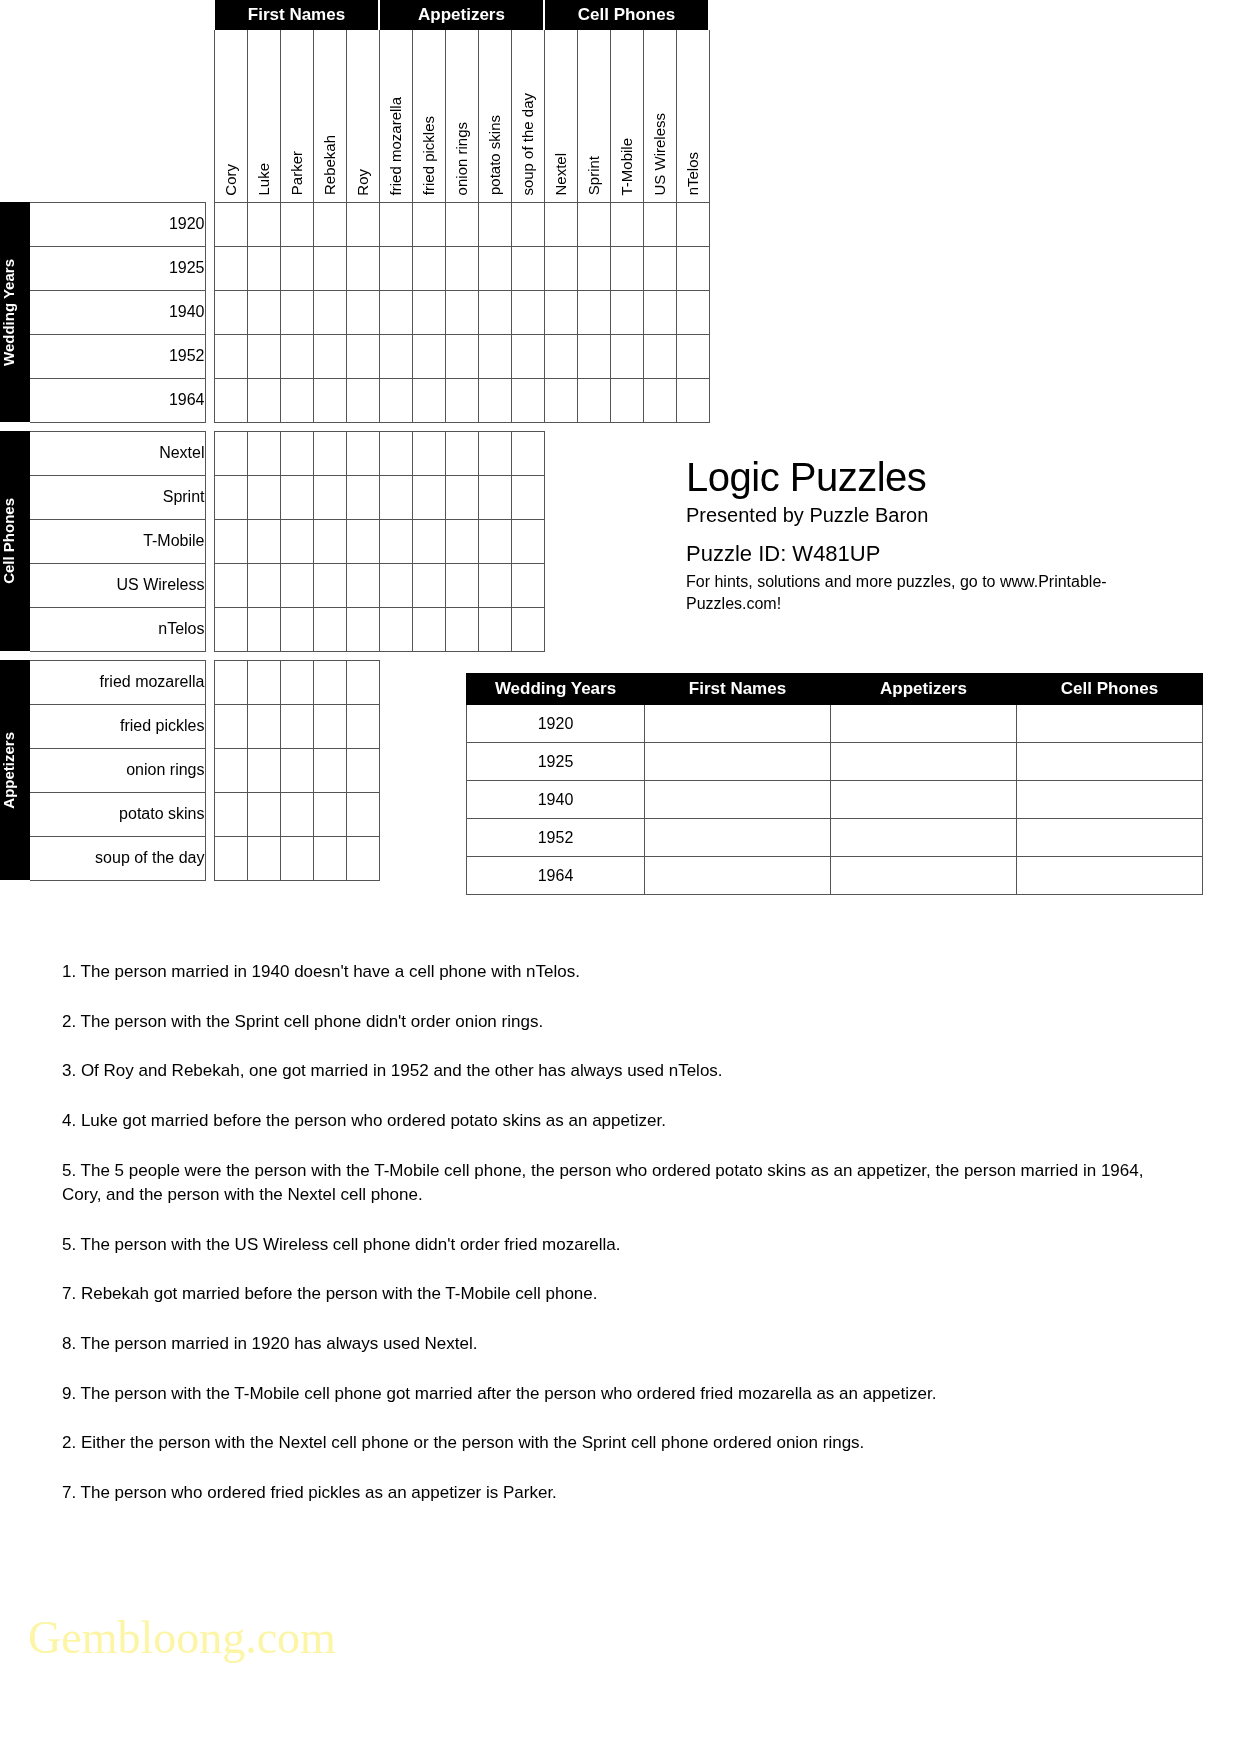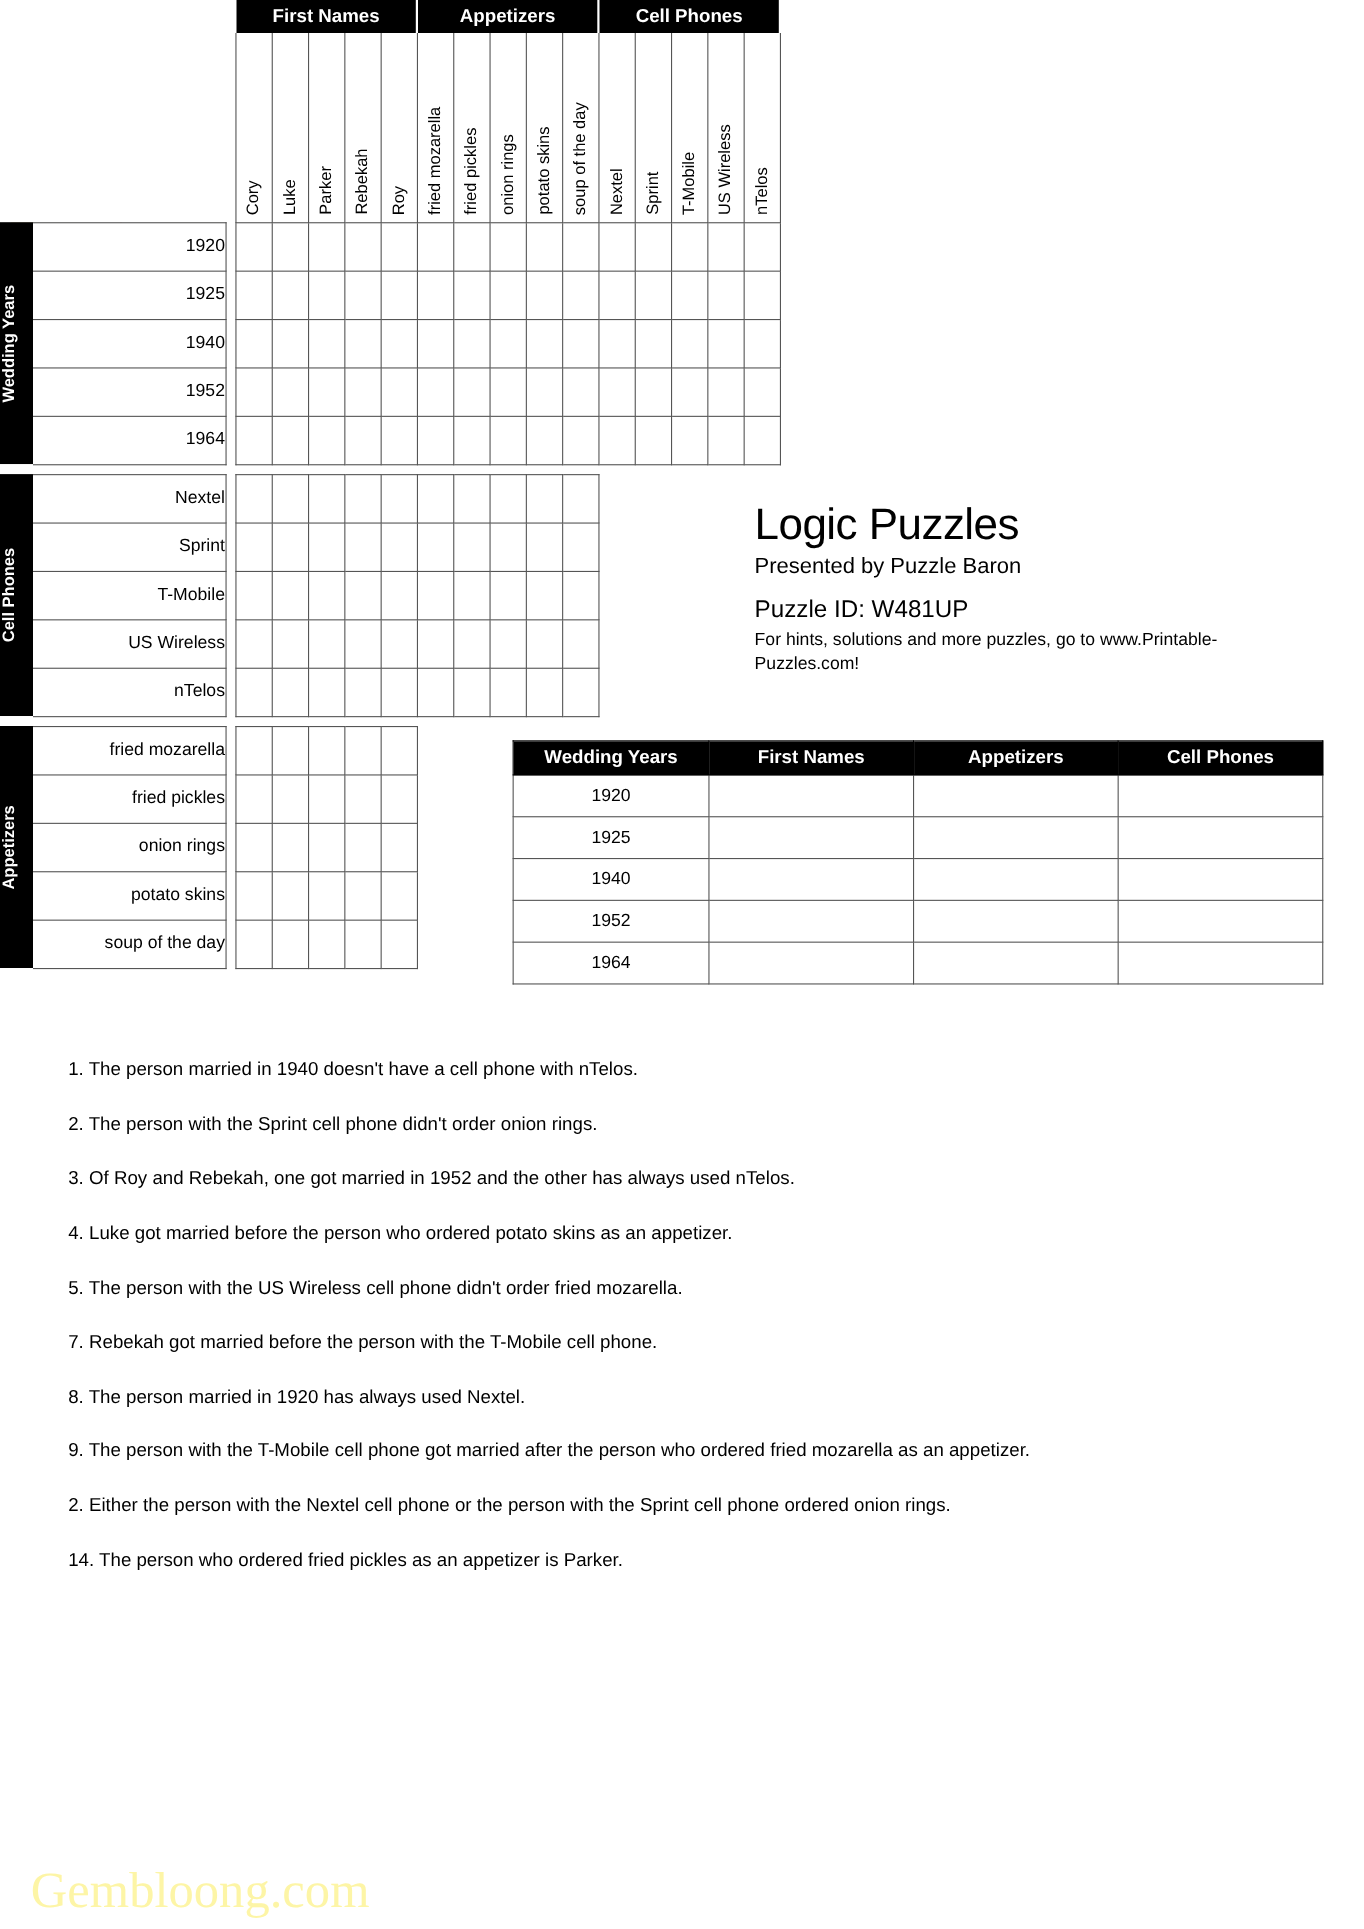--- a/index.html
+++ b/index.html
@@ -147,21 +147,21 @@
   .mascot{
     position:absolute;
     left:0px; top:0px;
     width:222px;height:222px;
     overflow:hidden;
   }
 
   
   .watermark{
     position:absolute;
-    left:28px; top:1692px;
+    left:28px; top:1611px;
     font-size:46px;
     color:#fdf5a6;
     font-family:"Liberation Serif", serif;
   }
 </style>
 </head>
 <body>
 
 <div class="mascot">
   <svg width="222" height="222" viewBox="0 0 222 222">
@@ -531,21 +531,22 @@
     <td class="blankcell"></td>
   </tr>
 </tbody>
   </table>
 
 <div class="clues">
   <div class="clue">1. The person married in 1940 doesn't have a cell phone with nTelos.</div>
   <div class="clue">2. The person with the Sprint cell phone didn't order onion rings.</div>
   <div class="clue">3. Of Roy and Rebekah, one got married in 1952 and the other has always used nTelos.</div>
   <div class="clue">4. Luke got married before the person who ordered potato skins as an appetizer.</div>
+  <div class="clue">5. The 5 people were  the person with the T-Mobile cell phone, the person who ordered potato skins as an appetizer, the person married in 1964, Cory,  and the person with the Nextel cell phone.</div>
   <div class="clue">5. The person with the US Wireless cell phone didn't order fried mozarella.</div>
   <div class="clue">7. Rebekah got married before the person with the T-Mobile cell phone.</div>
   <div class="clue">8. The person married in 1920 has always used Nextel.</div>
   <div class="clue">9. The person with the T-Mobile cell phone got married after the person who ordered fried mozarella as an appetizer.</div>
   <div class="clue">2. Either the person with the Nextel cell phone or the person with the Sprint cell phone ordered onion rings.</div>
-  <div class="clue">14. The person who ordered fried pickles as an appetizer is Parker.</div>
+  <div class="clue">7. The person who ordered fried pickles as an appetizer is Parker.</div>
 </div>
 
 <div class="watermark">Gembloong.com</div>
 
 </body></html>

